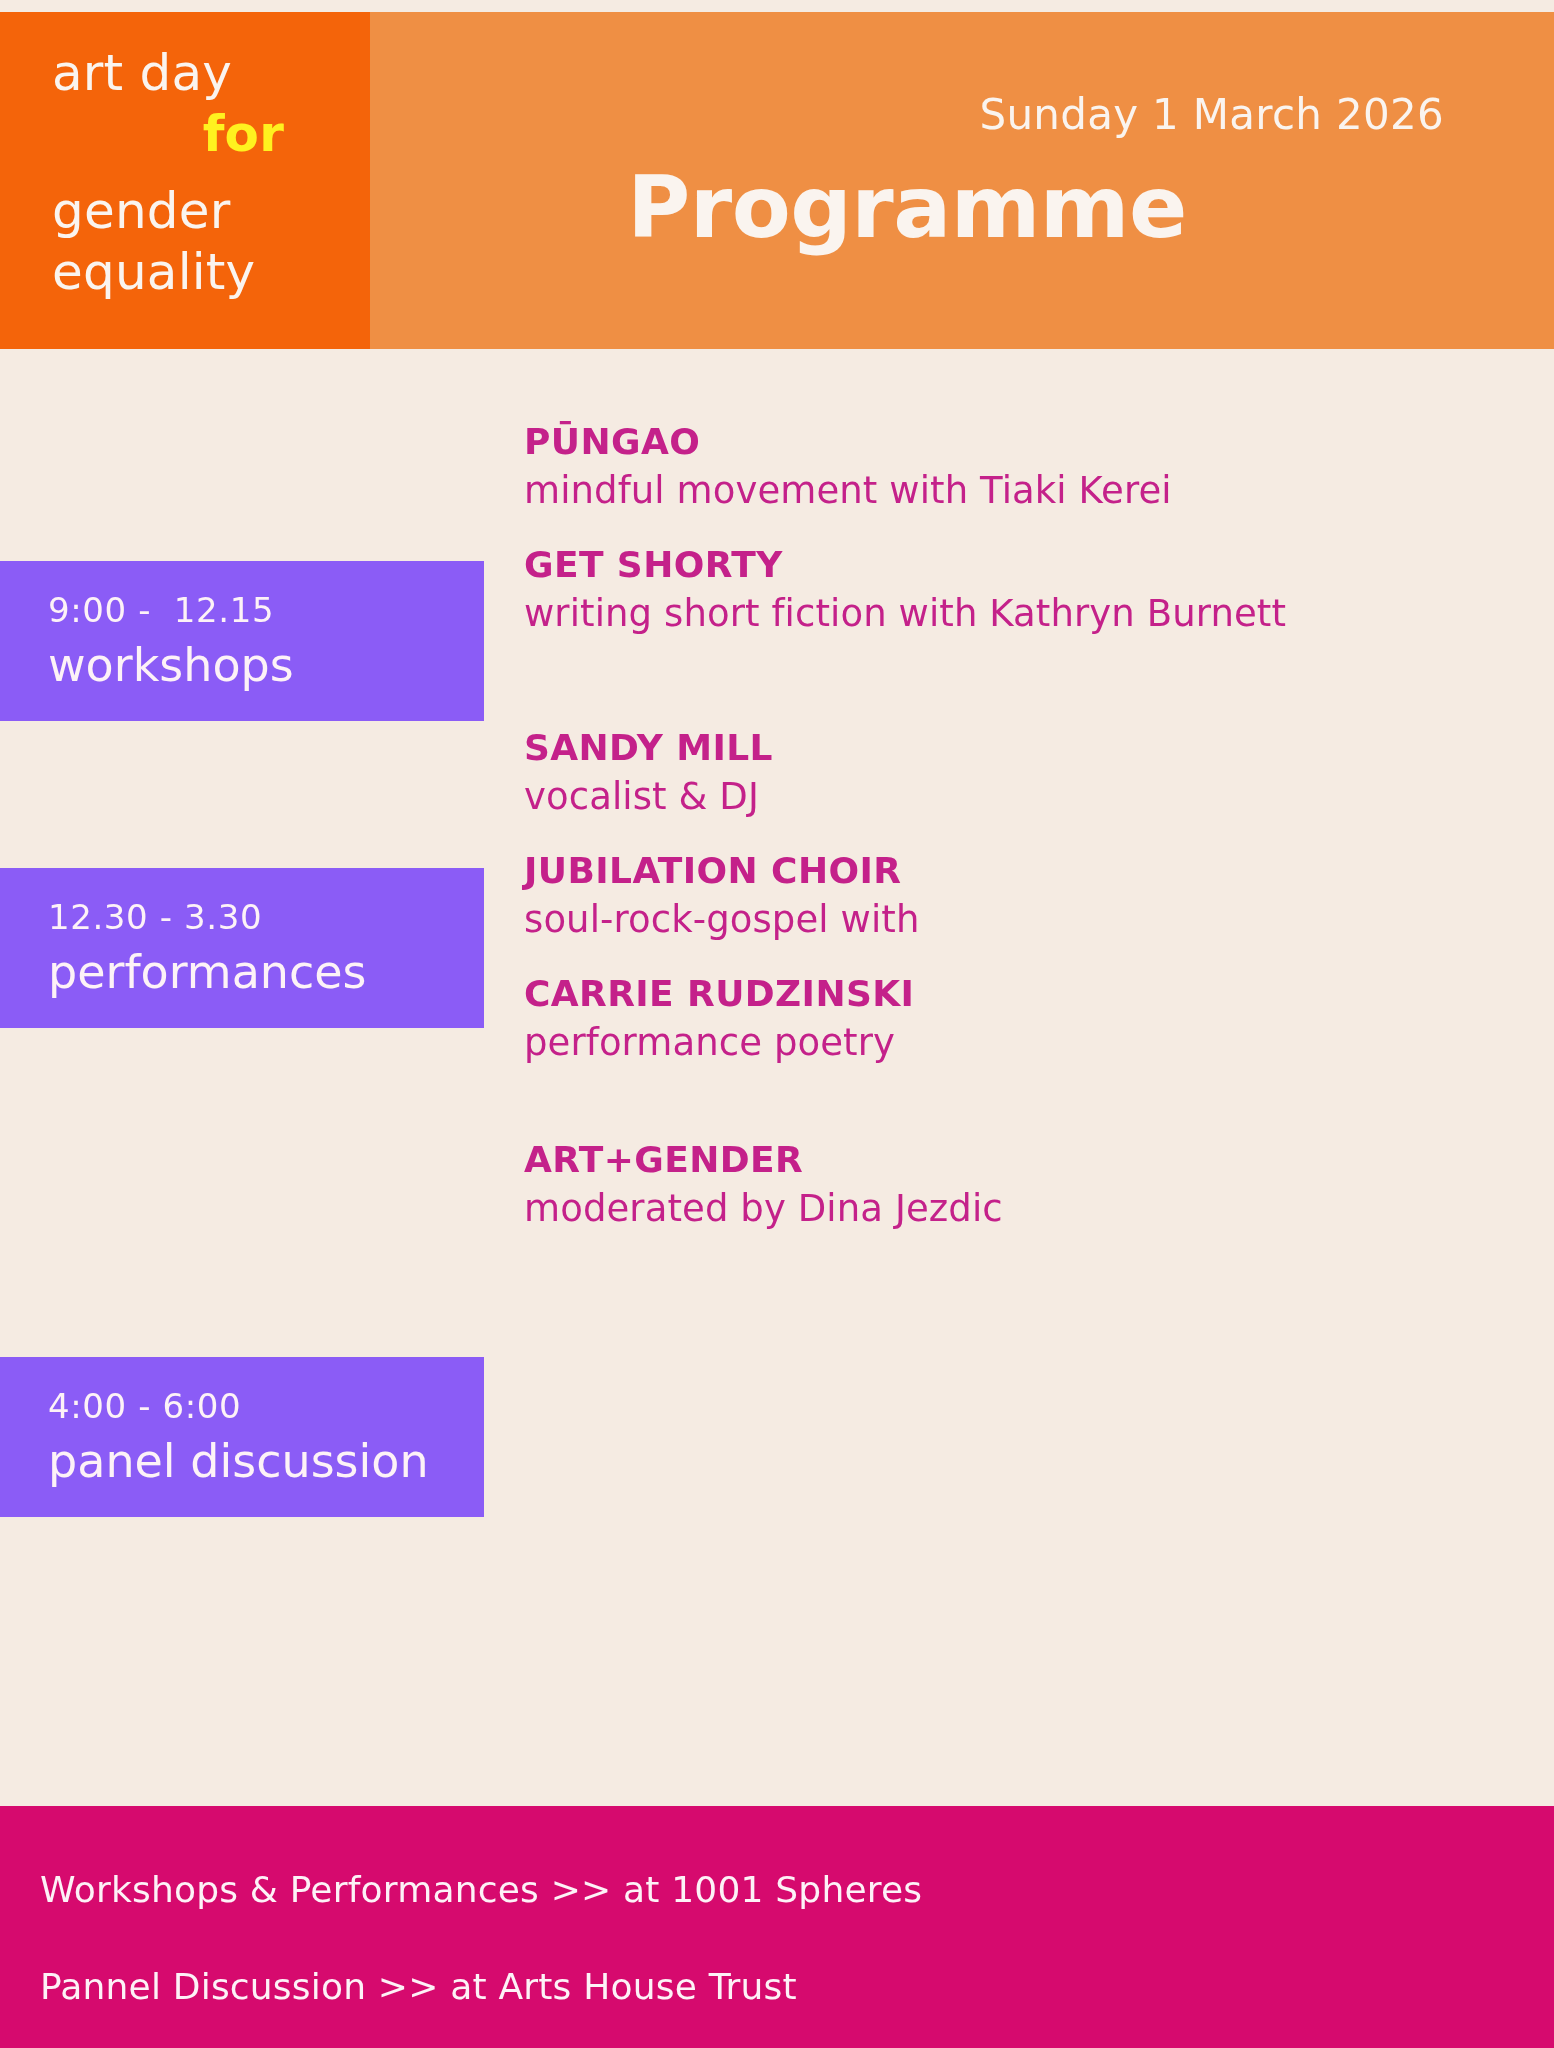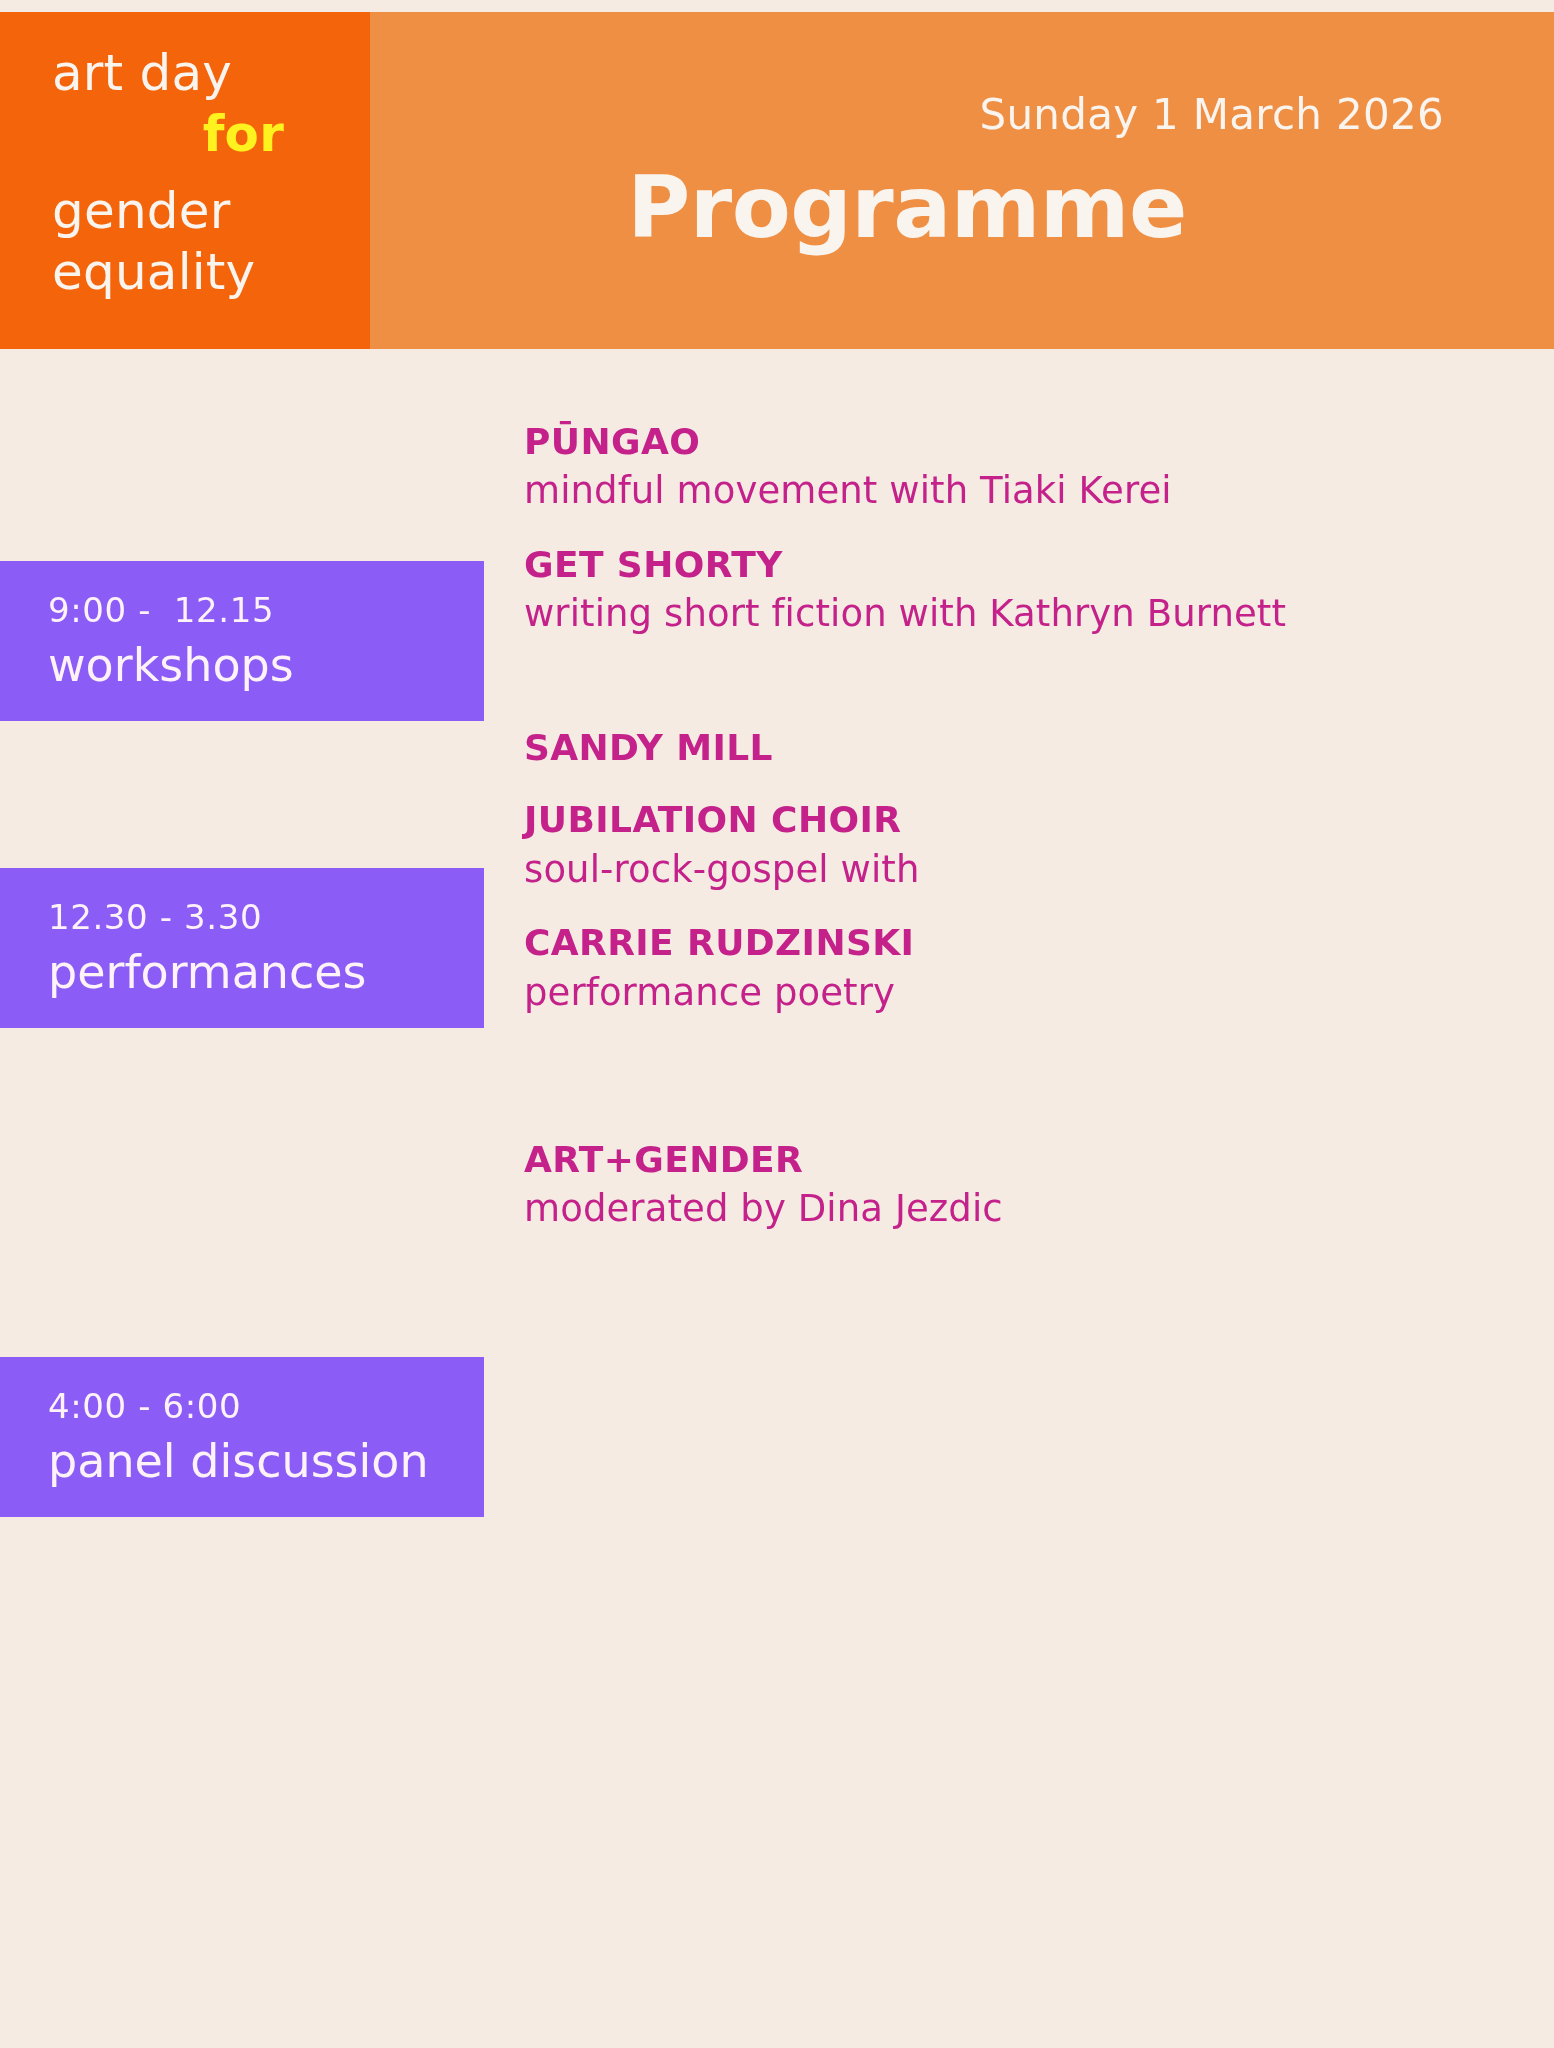--- a/index.html
+++ b/index.html
@@ -213,20 +213,21 @@
     </div>
 
     <div class="slot" style="top:0;">
       <div class="time-chip" style="top:519px;">
         <div class="chip-time">12.30 - 3.30</div>
         <div class="chip-label">performances</div>
       </div>
       <div class="entries" style="top:378px;">
         <div class="entry">
           <div class="entry-title">SANDY MILL</div>
+          <div class="entry-sub">vocalist &amp; DJ</div>
         </div>
         <div class="entry">
           <div class="entry-title">JUBILATION CHOIR</div>
           <div class="entry-sub">soul-rock-gospel with</div>
         </div>
         <div class="entry">
           <div class="entry-title">CARRIE RUDZINSKI</div>
           <div class="entry-sub">performance poetry</div>
         </div>
       </div>
@@ -243,15 +244,19 @@
         <div class="entry">
           <div class="entry-title">ART+GENDER</div>
           <div class="entry-sub">moderated by Dina Jezdic</div>
         </div>
       </div>
     </div>
 
   </div>
 
   <div class="footer">
+    <div class="footer-right">
+      <div class="footer-note">Workshops &amp; Performances &gt;&gt; at 1001 Spheres</div>
+      <div class="footer-note second">Pannel Discussion &gt;&gt; at Arts House Trust</div>
+    </div>
   </div>
 
 </div>
 
 </body></html>

